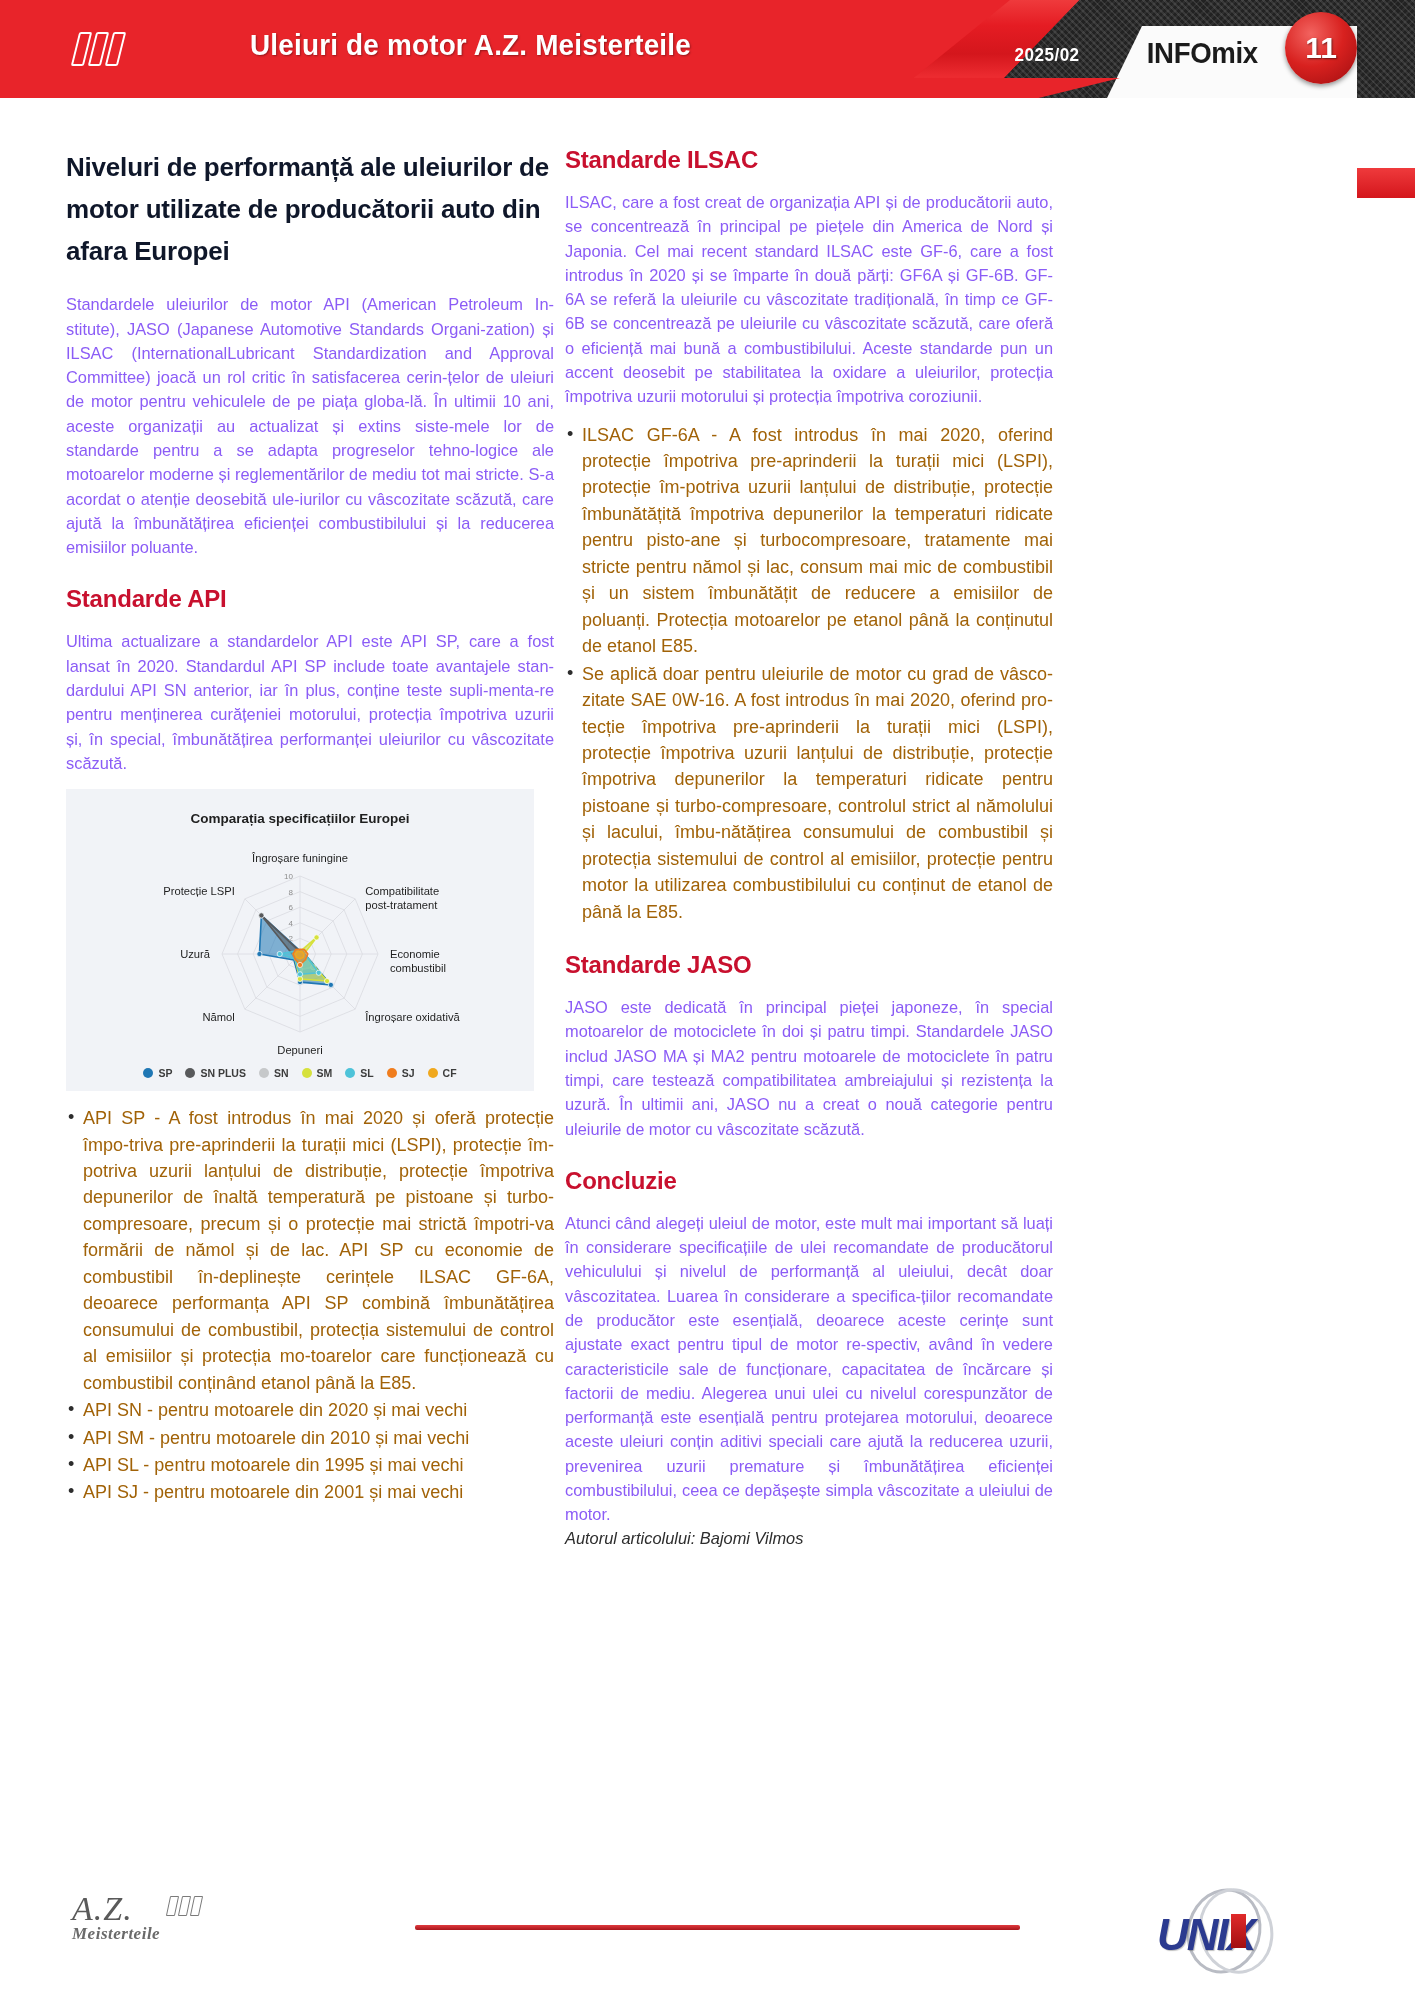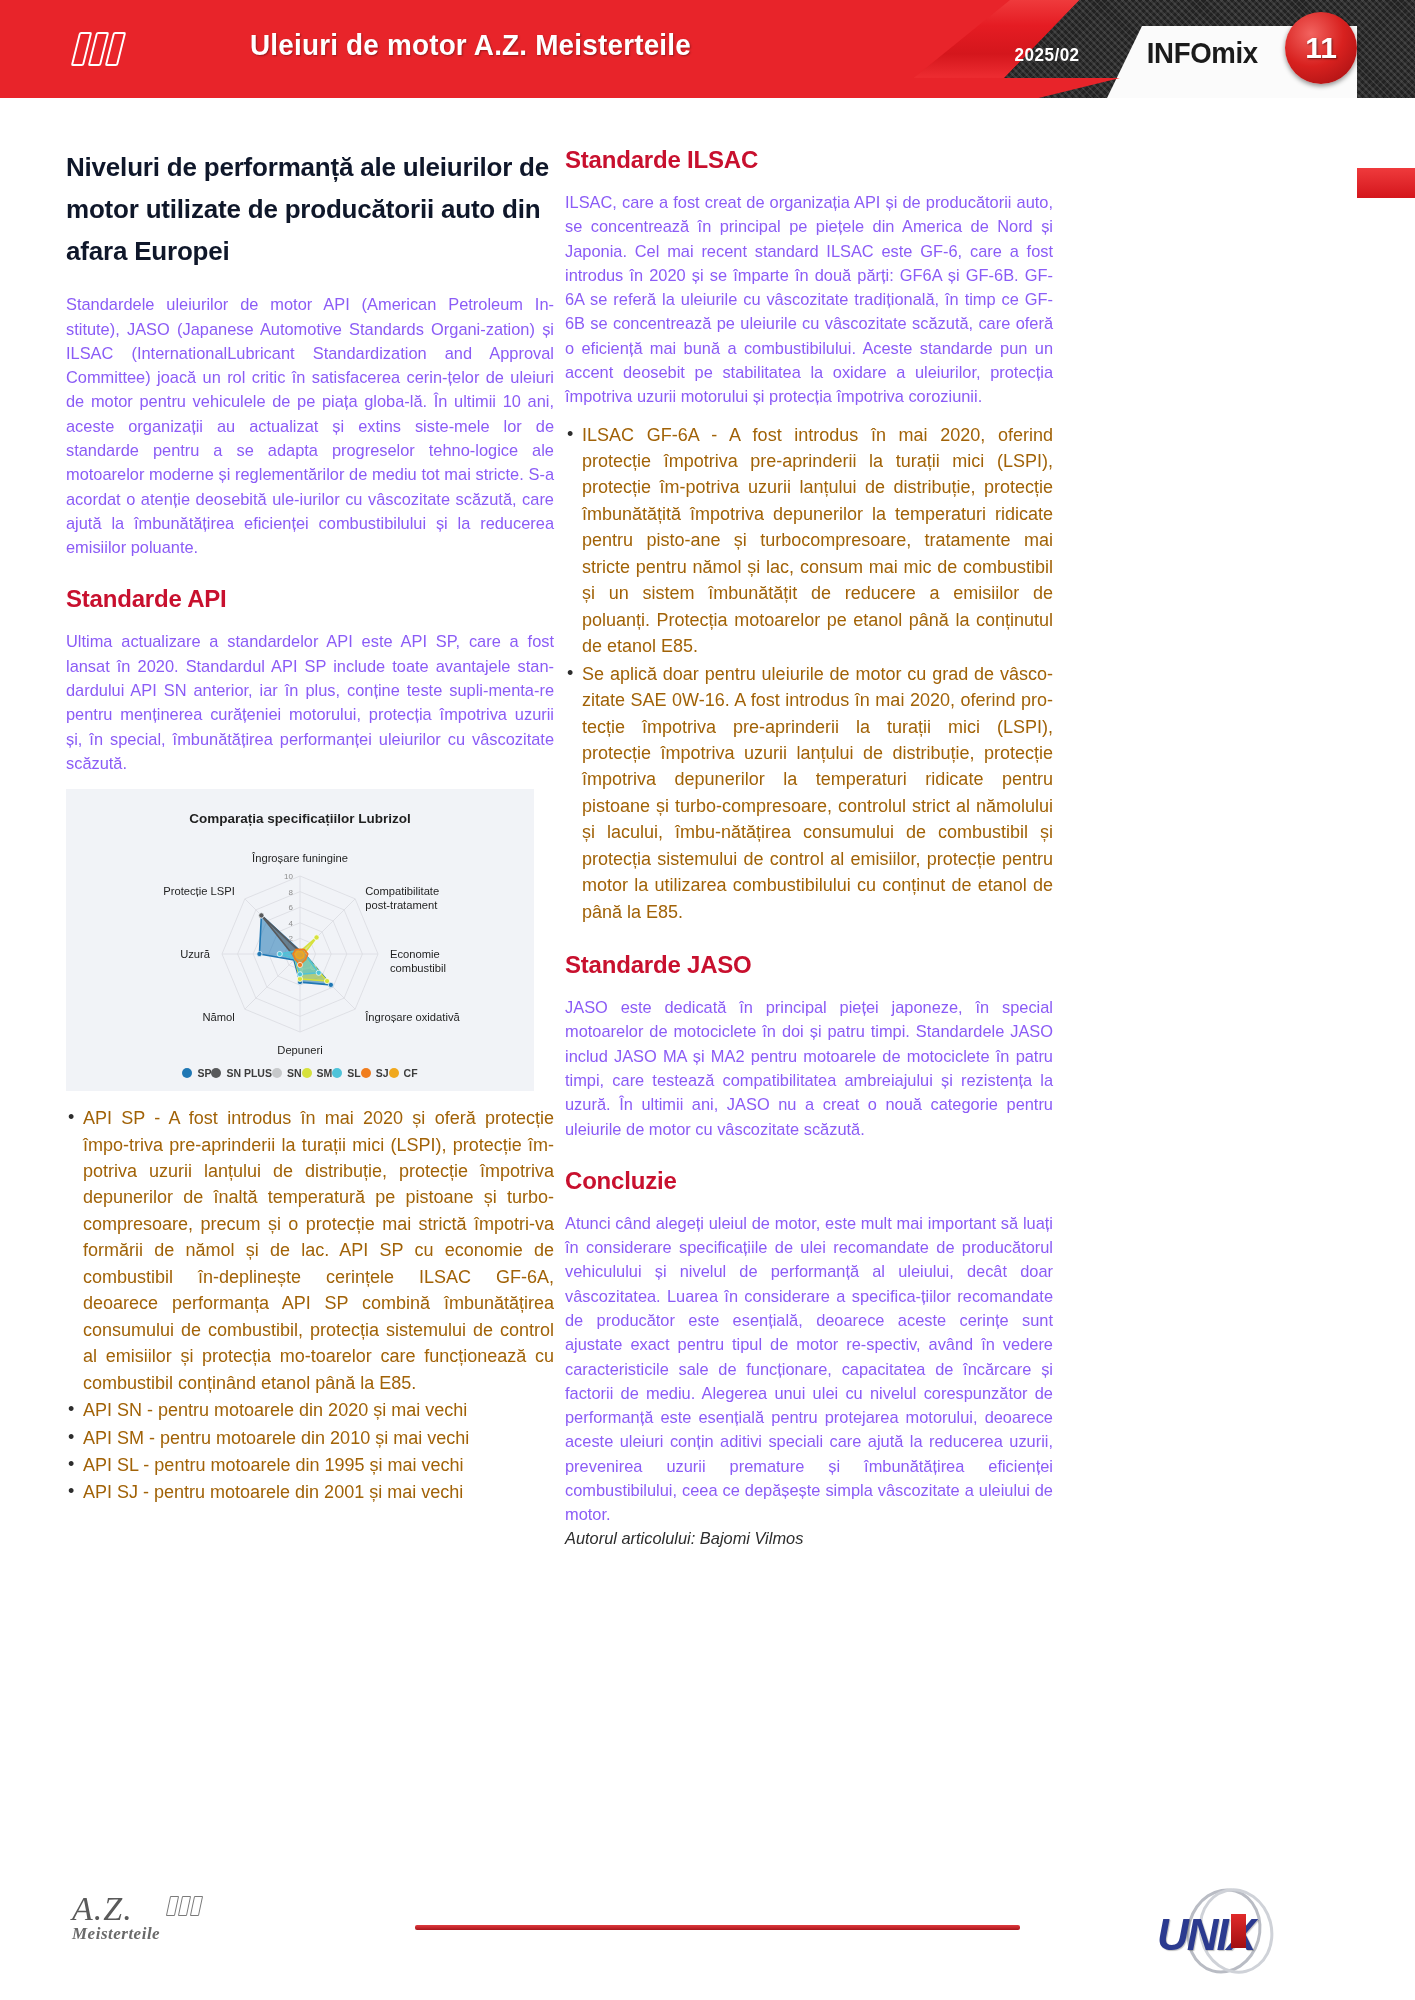--- a/index.html
+++ b/index.html
@@ -224,20 +224,21 @@
   .tick-label {
     font-size: 8px;
     fill: #8c8c8c;
     font-family: "Liberation Sans", sans-serif;
   }
   .legend {
     position: absolute;
     bottom: 12px; left: 0; width: 100%;
     display: flex;
     justify-content: center;
+    gap: 13px;
     align-items: center;
     margin-top: 48px;
   }
   .legend-item { display: flex; align-items: center; gap: 5px; }
   .legend-dot { width: 10px; height: 10px; border-radius: 50%; display: inline-block; }
   .legend-text { font-size: 10.5px; font-weight: bold; color: #3c3c3c; }
 
   
   .footer { position: absolute; bottom: 0; left: 0; width: 1363px; height: 140px; }
   .footer-rule {
@@ -338,21 +339,21 @@
 
     <h1 class="title">Niveluri de performanță ale uleiurilor de motor utilizate de producătorii auto din afara Europei</h1>
 
     <p class="body">Standardele uleiurilor de motor API (American Petroleum In-stitute), JASO (Japanese Automotive Standards Organi-zation) și ILSAC (InternationalLubricant Standardization and Approval Committee) joacă un rol critic în satisfacerea cerin-țelor de uleiuri de motor pentru vehiculele de pe piața globa-lă. În ultimii 10 ani, aceste organizații au actualizat și extins siste-mele lor de standarde pentru a se adapta progreselor tehno-logice ale motoarelor moderne și reglementărilor de mediu tot mai stricte. S-a acordat o atenție deosebită ule-iurilor cu vâscozitate scăzută, care ajută la îmbunătățirea eficienței combustibilului și la reducerea emisiilor poluante.</p>
 
     <h2 class="section">Standarde API</h2>
 
     <p class="body">Ultima actualizare a standardelor API este API SP, care a fost lansat în 2020. Standardul API SP include toate avantajele stan-dardului API SN anterior, iar în plus, conține teste supli-menta-re pentru menținerea curățeniei motorului, protecția împotriva uzurii și, în special, îmbunătățirea performanței uleiurilor cu vâscozitate scăzută.</p>
 
     <div class="chart-box">
-      <div class="chart-title">Comparația specificațiilor Lubrizol</div>
+      <div class="chart-title">Comparația specificațiilor Europei</div>
       <div class="chart-svgwrap">
         <svg width="468" height="302" viewBox="0 0 468 302">
           <g id="radar-grid">
               <polygon points="234.00,149.40 245.03,153.97 249.60,165.00 245.03,176.03 234.00,180.60 222.97,176.03 218.40,165.00 222.97,153.97" fill="none" stroke="#dcdee3" stroke-width="0.9"></polygon>
               <polygon points="234.00,133.80 256.06,142.94 265.20,165.00 256.06,187.06 234.00,196.20 211.94,187.06 202.80,165.00 211.94,142.94" fill="none" stroke="#dcdee3" stroke-width="0.9"></polygon>
               <polygon points="234.00,118.20 267.09,131.91 280.80,165.00 267.09,198.09 234.00,211.80 200.91,198.09 187.20,165.00 200.91,131.91" fill="none" stroke="#dcdee3" stroke-width="0.9"></polygon>
               <polygon points="234.00,102.60 278.12,120.88 296.40,165.00 278.12,209.12 234.00,227.40 189.88,209.12 171.60,165.00 189.88,120.88" fill="none" stroke="#dcdee3" stroke-width="0.9"></polygon>
               <polygon points="234.00,87.00 289.15,109.85 312.00,165.00 289.15,220.15 234.00,243.00 178.85,220.15 156.00,165.00 178.85,109.85" fill="none" stroke="#dcdee3" stroke-width="0.9"></polygon>
               <line x1="234" y1="165" x2="234.00" y2="87.00" stroke="#dcdee3" stroke-width="0.9"></line>
               <line x1="234" y1="165" x2="289.15" y2="109.85" stroke="#dcdee3" stroke-width="0.9"></line>

